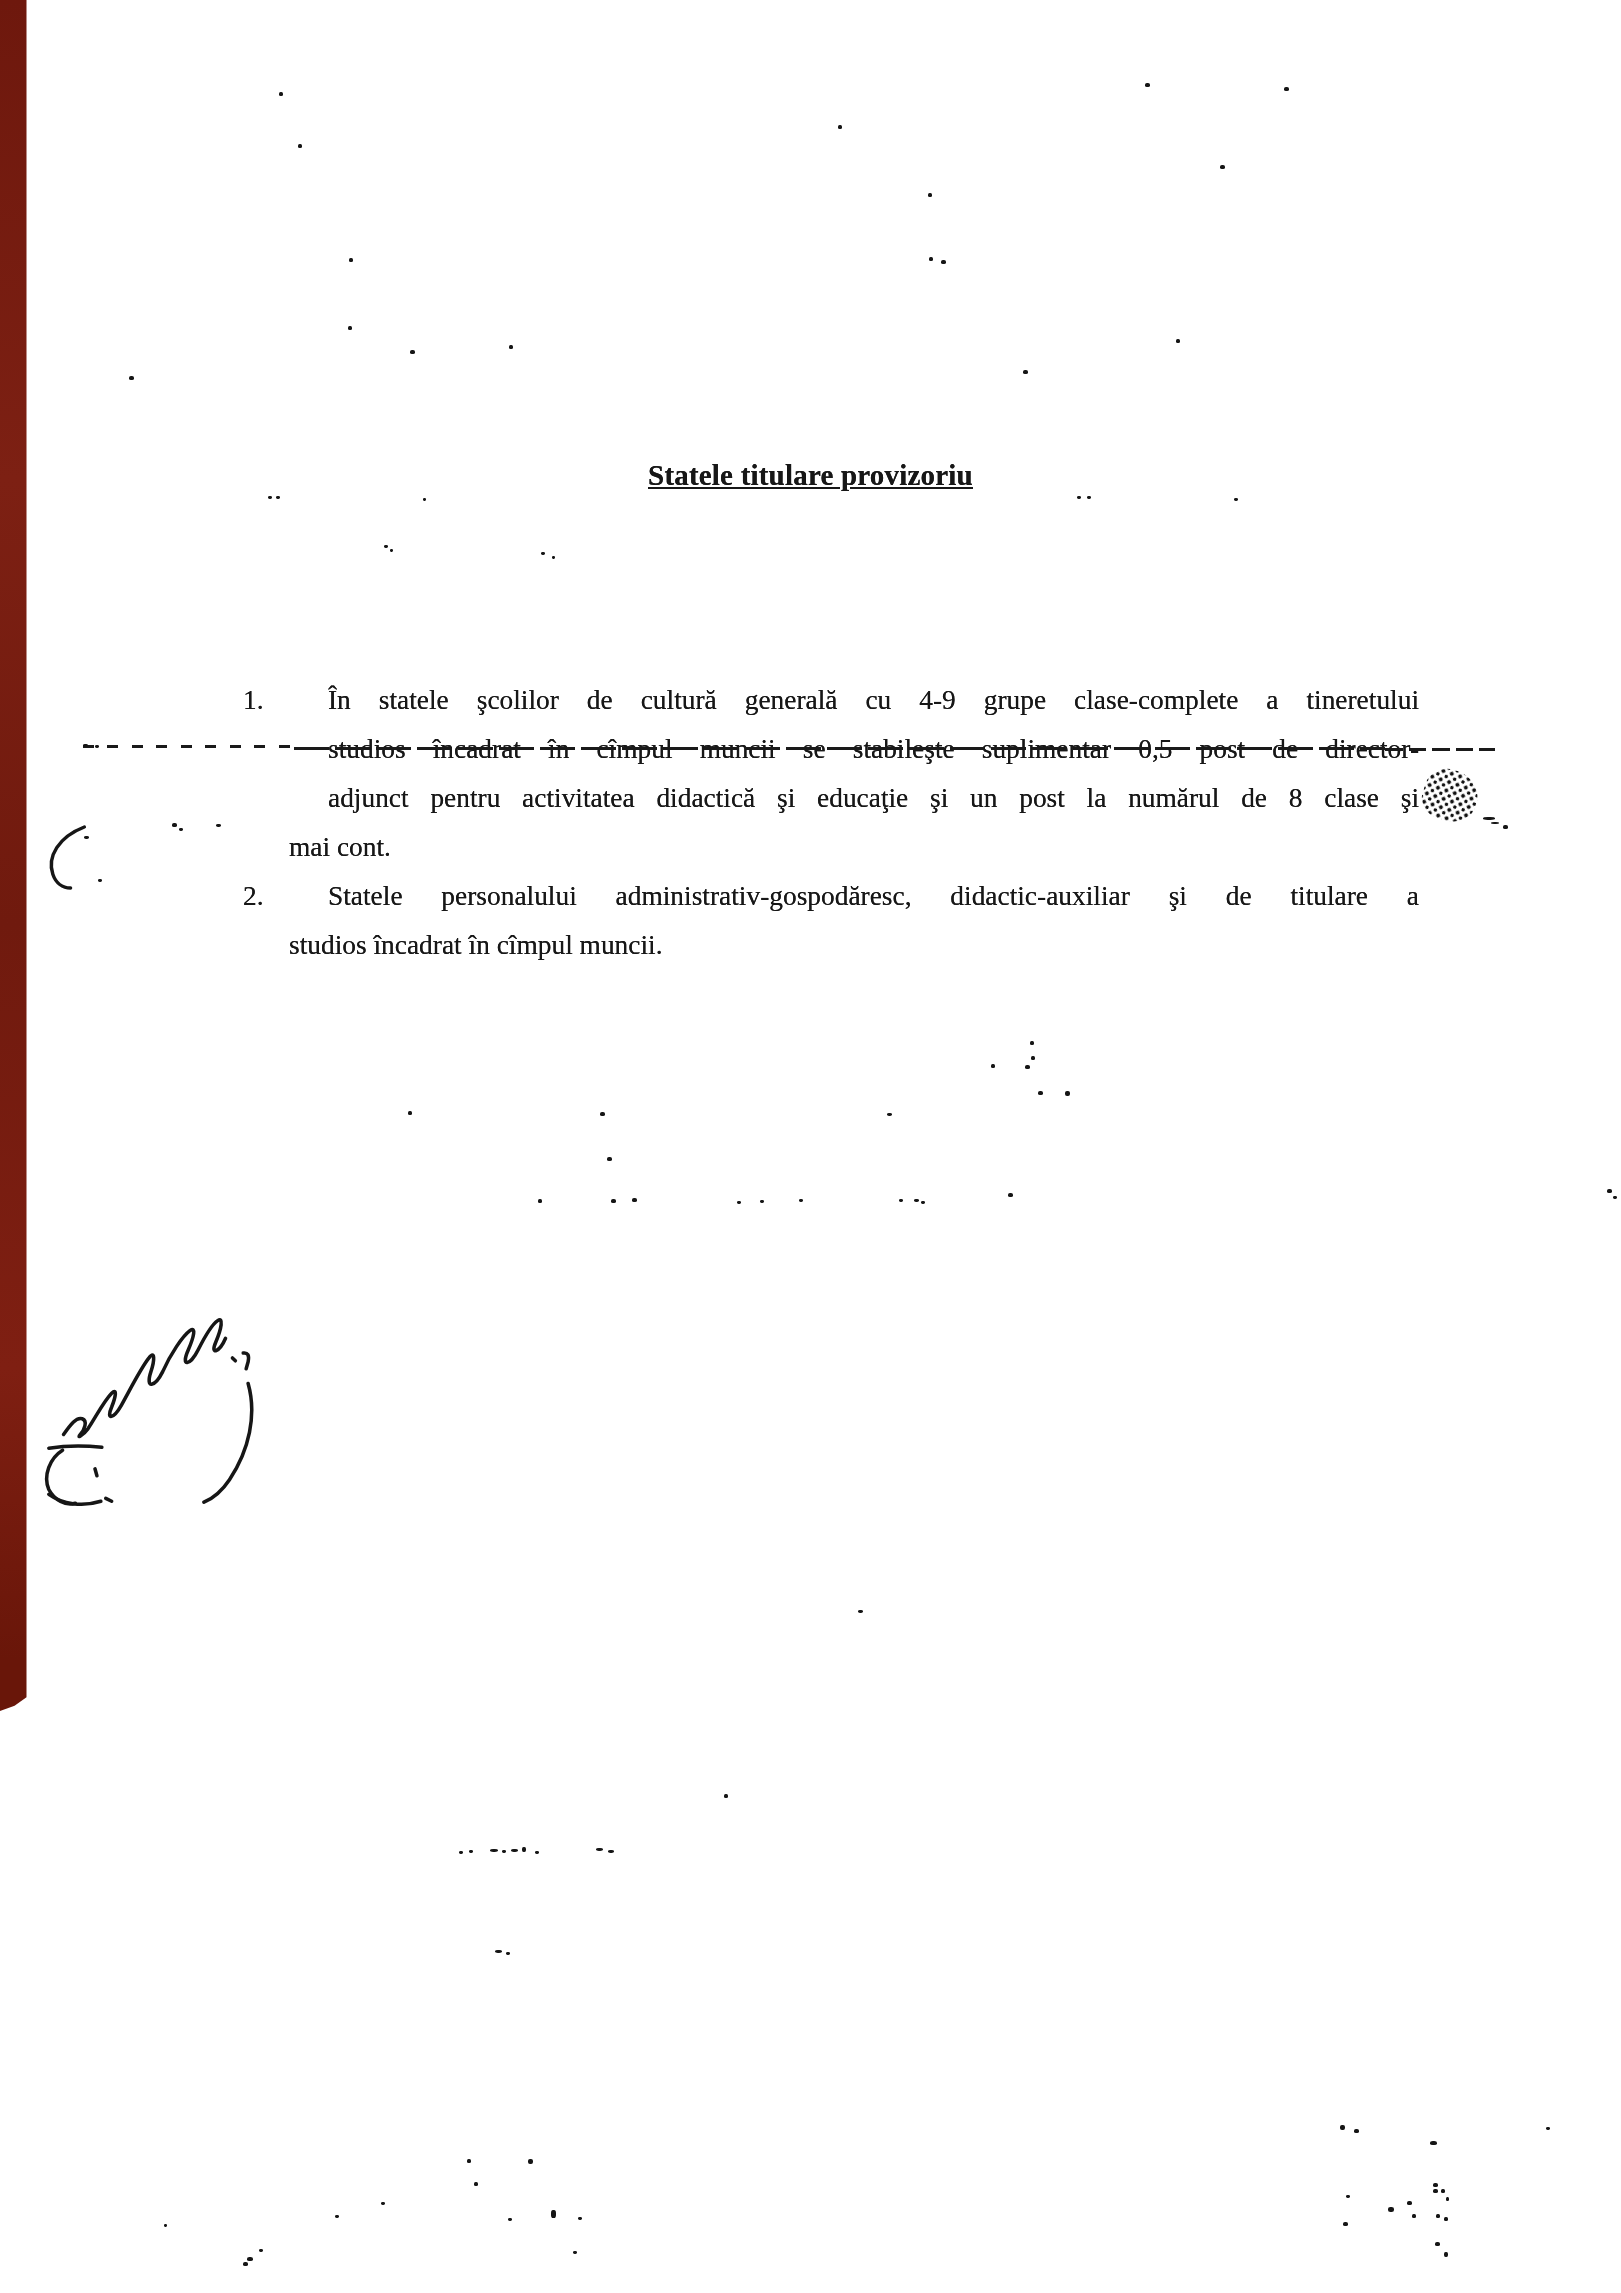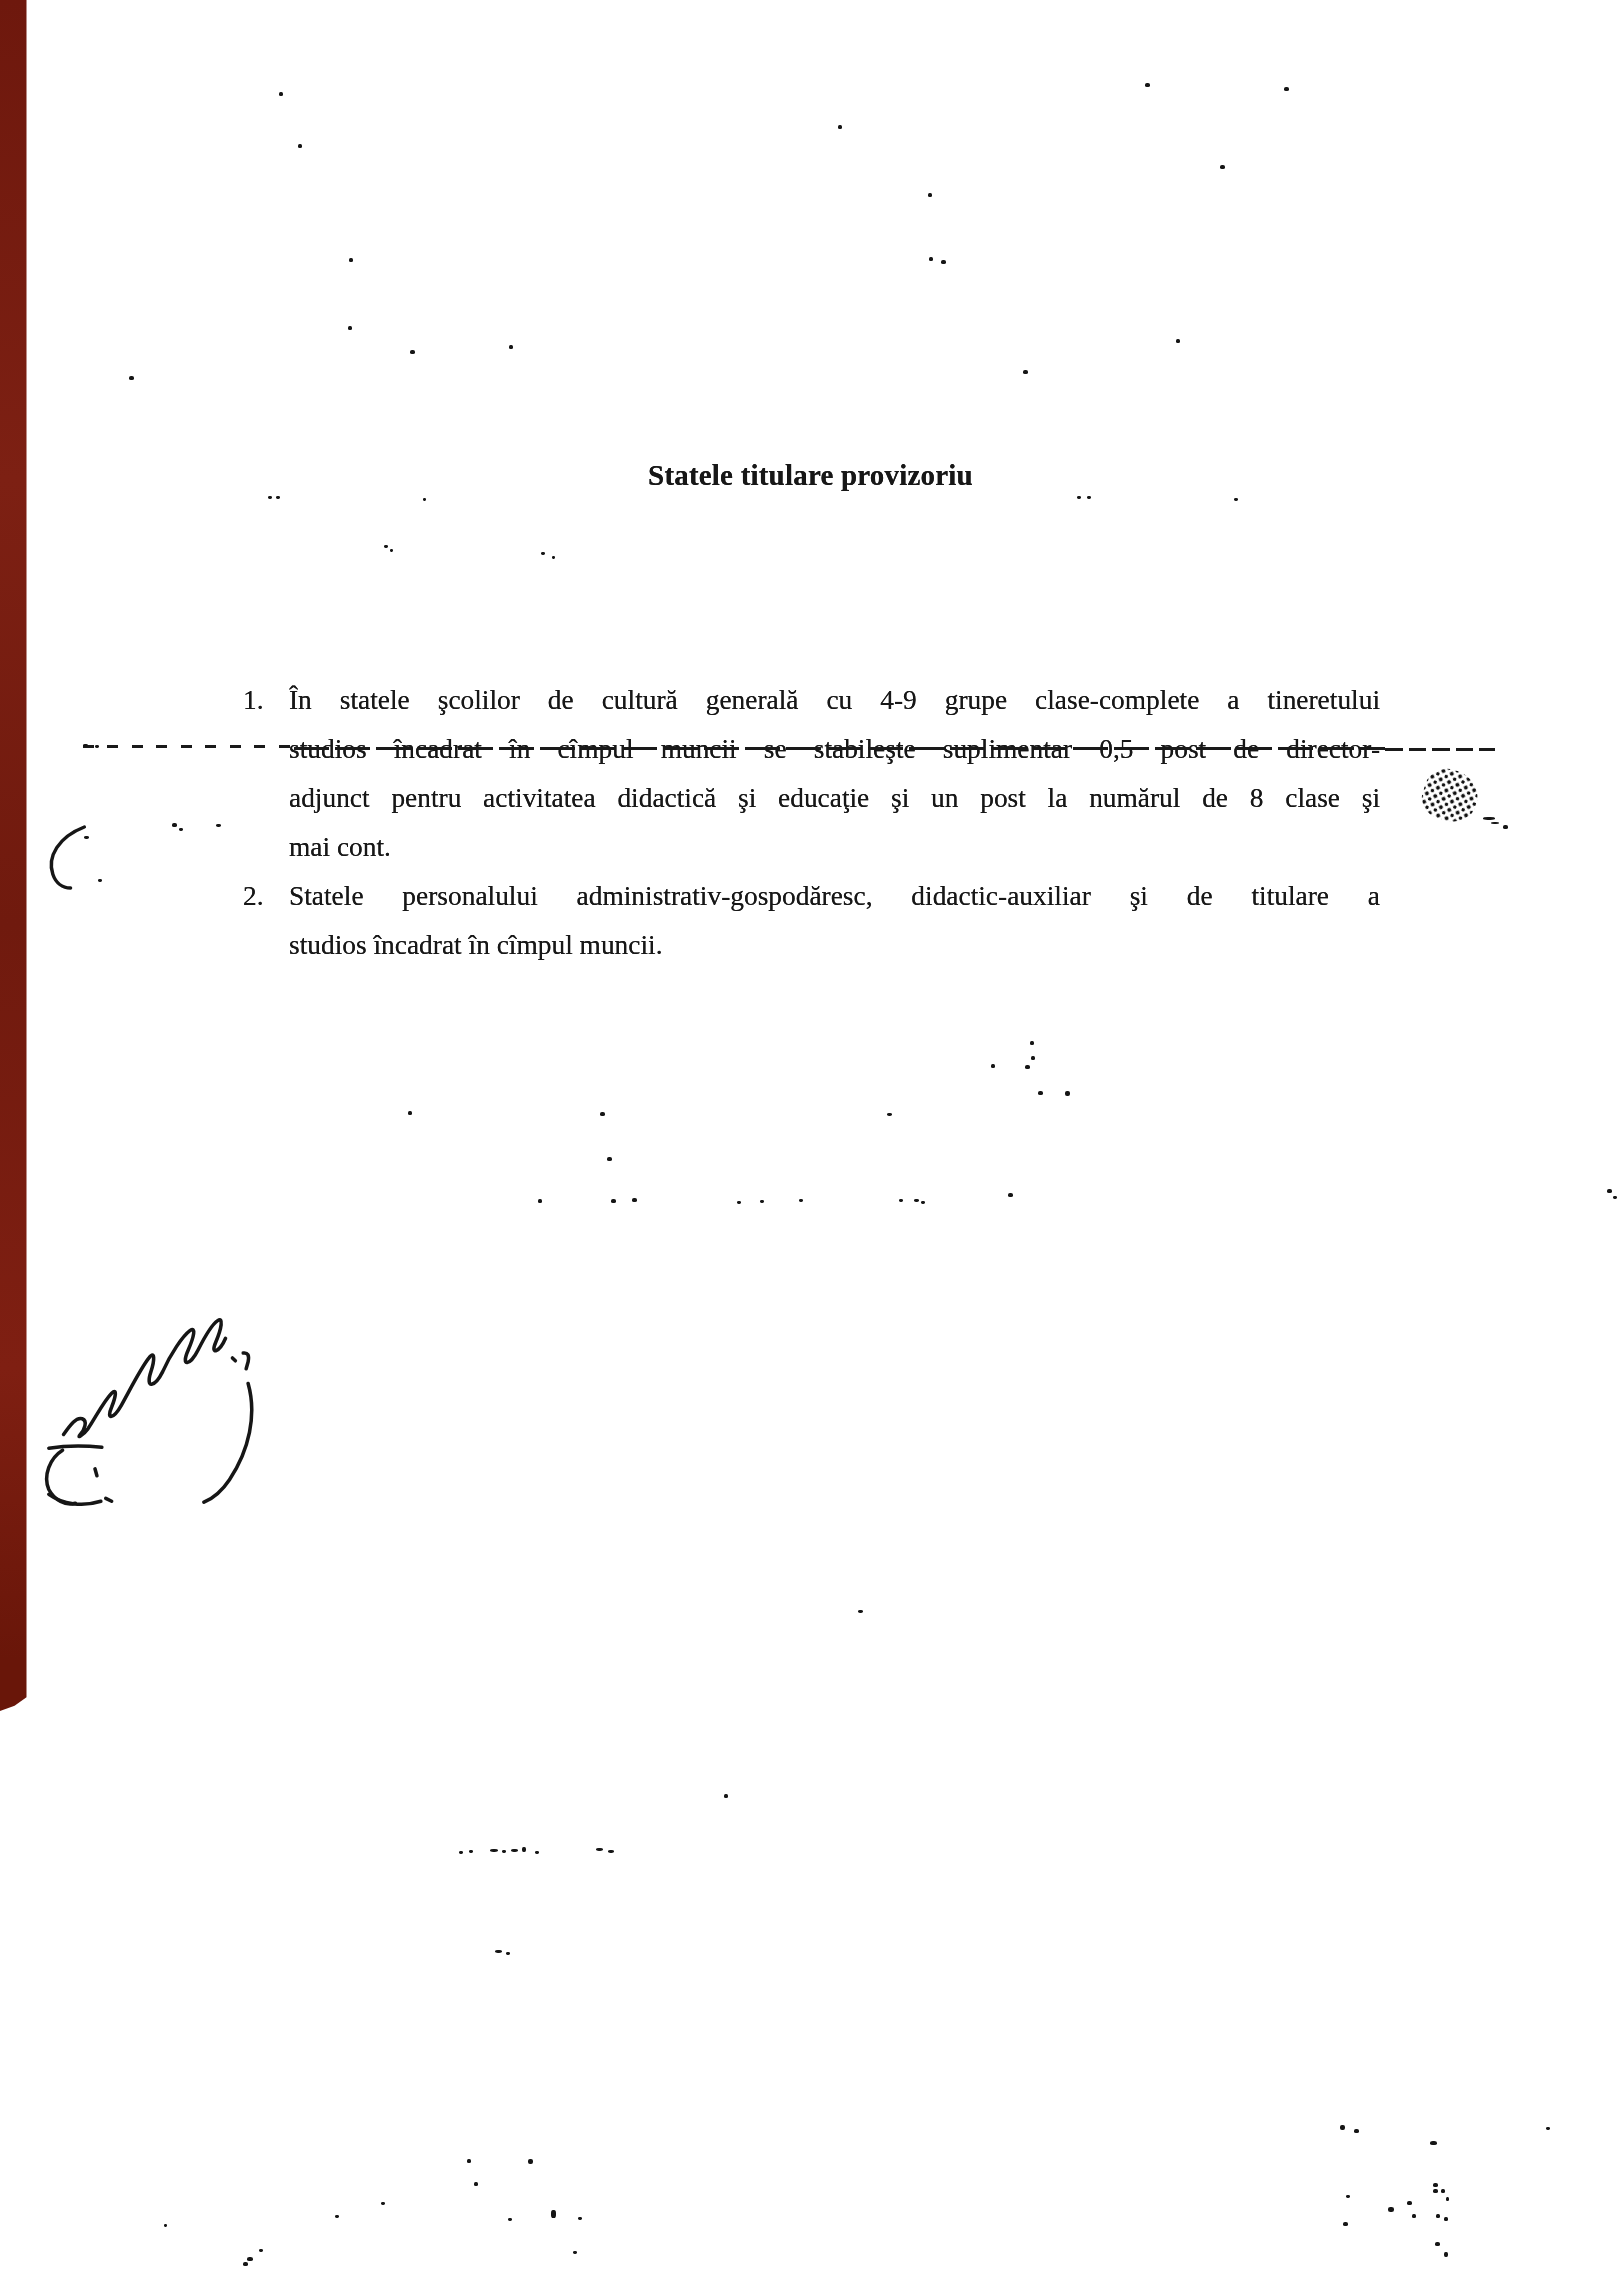--- a/index.html
+++ b/index.html
@@ -15,30 +15,31 @@
   .edge-stripe{
     position:absolute;left:0;top:0;width:26.5px;height:1711px;
     background:linear-gradient(180deg,#6e180d 0%,#7d2013 28%,#701a0e 54%,#7f1f12 80%,#691609 97%);
     clip-path:polygon(0 0,100% 0,100% 99.2%,55% 99.7%,0 100%);
   }
   .title-block{
     position:absolute;left:0;top:453px;width:1621px;
     text-align:center;font-weight:bold;font-size:29px;line-height:45px;
     text-shadow:0 0 0.6px rgba(0,0,0,.85);
     letter-spacing:0.2px;
+    text-decoration:underline;
   }
   .body-block{
     position:absolute;left:243px;top:676px;width:1137px;
     font-size:27.4px;line-height:49px;
     text-shadow:0 0 0.5px rgba(0,0,0,.8);
   }
   .item{display:grid;grid-template-columns:46px 1091px;}
   .num{text-align:left;}
   .line{width:1091px;}
-  .line.just{text-align:justify;text-align-last:justify;}
+  .line.just{text-align:justify;text-align-last:justify;margin-left:39px;}
   
   .strike{position:absolute;height:2.9px;}
   .strike-a{left:83px;top:745px;width:212px;
     background:repeating-linear-gradient(90deg,#1a1a1a 0 10.8px,transparent 10.8px 24.5px);}
   .strike-b{left:294px;top:747px;width:1091px;
     background:repeating-linear-gradient(90deg,#1a1a1a 0 35px,transparent 35px 41px);}
   .strike-c{left:1385px;top:748px;width:110px;
     background:repeating-linear-gradient(90deg,#1a1a1a 0 17.6px,transparent 17.6px 23.5px);}
   
   .halftone{

